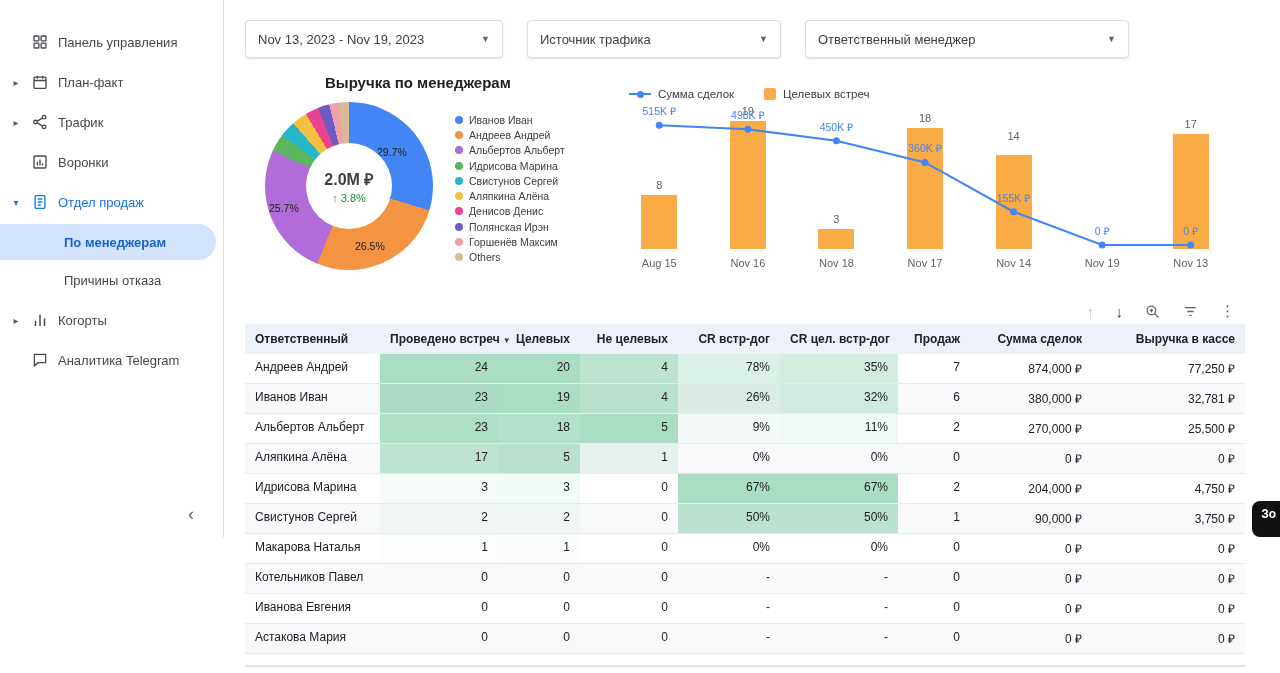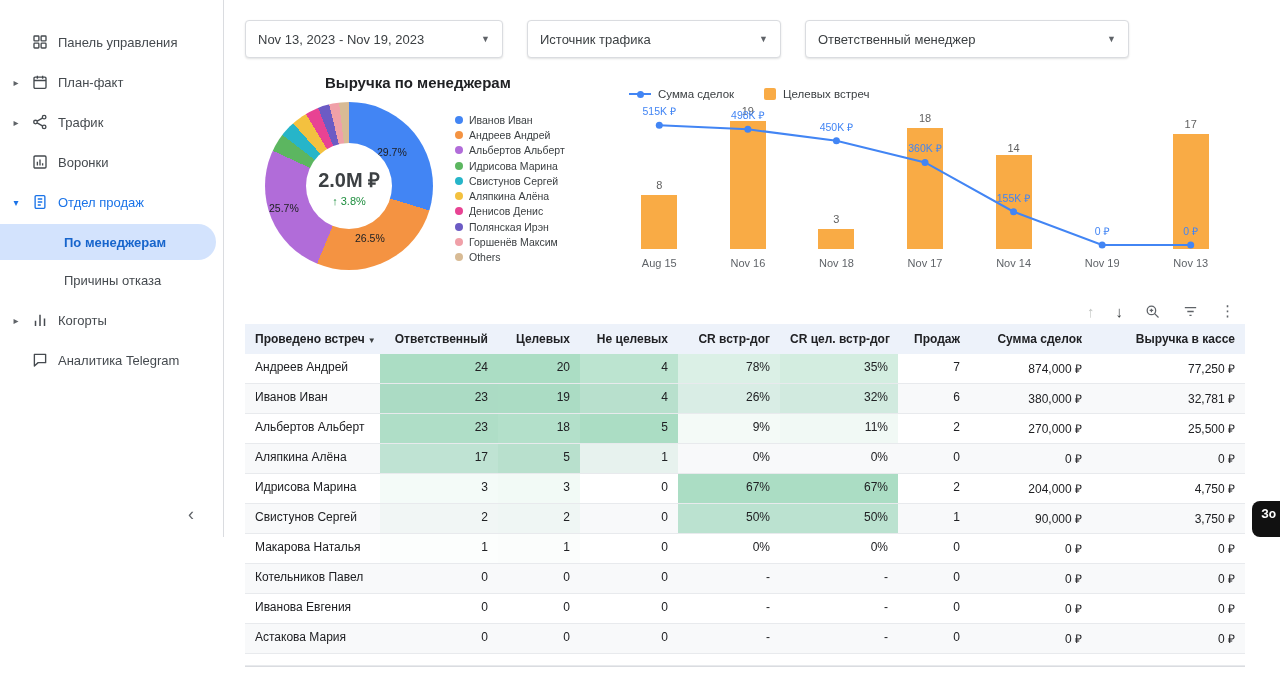--- a/index.html
+++ b/index.html
@@ -31,21 +31,21 @@
     justify-content:space-between; padding:0 12px; font-size:13px; color:#3c4043; cursor:pointer; }
   .chip-caret { color:#5f6368; font-size:9px; margin-left:10px; }
 
   
   .charts-row { display:flex; margin-top:16px; height:214px; }
   .donut-card { width:360px; position:relative; }
   .donut-title { font-size:15px; font-weight:bold; color:#202124; margin-left:80px; }
   .donut { position:absolute; left:20px; top:28px; width:168px; height:168px; border-radius:50%; }
   .donut-hole { position:absolute; left:41px; top:41px; width:86px; height:86px; background:#fff;
     border-radius:50%; display:flex; flex-direction:column; align-items:center; justify-content:center; }
-  .donut-center-value { font-size:20px; font-weight:bold; color:#3c4043; }
+  .donut-center-value { font-size:16px; font-weight:bold; color:#3c4043; }
   .donut-center-delta { font-size:11px; color:#1e8e3e; margin-top:2px; }
   .slice-label { position:absolute; font-size:10.5px; color:#202124; }
   .donut-legend { position:absolute; left:210px; top:38px; }
   .dl-item { display:flex; align-items:center; gap:6px; height:15.3px; font-size:10.5px; color:#3c4043; }
   .dl-dot { width:8px; height:8px; border-radius:50%; flex:none; }
 
   .combo-card { flex:1; position:relative; }
   .combo-legend { display:flex; gap:30px; align-items:center; margin:14px 0 0 24px;
     font-size:11.5px; color:#3c4043; }
   .cl-item { display:flex; align-items:center; gap:7px; }
@@ -199,21 +199,21 @@
       </div>
     </div>
 
     <div class="charts-row">
       <div class="donut-card">
         <div class="donut-title">Выручка по менеджерам</div>
         <div class="donut" style="background: conic-gradient(rgb(66, 133, 244) 0%, rgb(66, 133, 244) 29.7%, rgb(244, 147, 66) 29.7%, rgb(244, 147, 66) 56.2%, rgb(177, 108, 217) 56.2%, rgb(177, 108, 217) 81.9%, rgb(92, 182, 96) 81.9%, rgb(92, 182, 96) 85.4%, rgb(38, 181, 201) 85.4%, rgb(38, 181, 201) 88.4%, rgb(243, 193, 63) 88.4%, rgb(243, 193, 63) 91.4%, rgb(232, 67, 147) 91.4%, rgb(232, 67, 147) 94%, rgb(108, 91, 196) 94%, rgb(108, 91, 196) 96.2%, rgb(240, 160, 168) 96.2%, rgb(240, 160, 168) 98.1%, rgb(216, 187, 149) 98.1%, rgb(216, 187, 149) 100%);">
           <div>
               <div class="slice-label" style="left: 112px; top: 44px;">29.7%</div>
               <div class="slice-label" style="left: 4px; top: 100px;">25.7%</div>
-              <div class="slice-label" style="left: 90px; top: 130px;">26.5%</div>
+              <div class="slice-label" style="left: 90px; top: 138px;">26.5%</div>
             </div>
           <div class="donut-hole">
             <div class="donut-center-value">2.0M ₽</div>
             <div class="donut-center-delta">
               <span>↑</span>
               <span>3.8%</span>
             </div>
           </div>
         </div>
         <div class="donut-legend">
@@ -280,21 +280,21 @@
             <div class="bar" style="left: 114.857px; height: 128.25px; background: rgb(249, 171, 69);"></div>
             <div class="bar-label" style="left: 102.857px; bottom: 132.25px;">19</div>
             <div class="line-label" style="left: 100.857px; bottom: 126.712px;">498K ₽</div>
             <div class="bar" style="left: 203.429px; height: 20.25px; background: rgb(249, 171, 69);"></div>
             <div class="bar-label" style="left: 191.429px; bottom: 24.25px;">3</div>
             <div class="line-label" style="left: 189.429px; bottom: 115.173px;">450K ₽</div>
             <div class="bar" style="left: 292px; height: 121.5px; background: rgb(249, 171, 69);"></div>
             <div class="bar-label" style="left: 280px; bottom: 125.5px;">18</div>
             <div class="line-label" style="left: 278px; bottom: 93.5385px;">360K ₽</div>
             <div class="bar" style="left: 380.571px; height: 94.5px; background: rgb(249, 171, 69);"></div>
-            <div class="bar-label" style="left: 368.571px; bottom: 95px;">14</div>
+            <div class="bar-label" style="left: 368.571px; bottom: 107px;">14</div>
             <div class="line-label" style="left: 366.571px; bottom: 44.2596px;">155K ₽</div>
             <div class="line-label" style="left: 455.143px; bottom: 11px;">0 ₽</div>
             <div class="bar" style="left: 557.714px; height: 114.75px; background: rgb(249, 171, 69);"></div>
             <div class="bar-label" style="left: 545.714px; bottom: 118.75px;">17</div>
             <div class="line-label" style="left: 543.714px; bottom: 11px;">0 ₽</div>
             <svg width="620" height="135" class="combo-svg">
               <polyline points="44.285714285714285,11.201923076923066 132.85714285714286,15.288461538461533 221.42857142857142,26.826923076923066 310,48.46153846153847 398.57142857142856,97.74038461538461 487.1428571428571,131 575.7142857142857,131" fill="none" stroke="#4285f4" stroke-width="2"></polyline>
               <circle cx="44.285714285714285" cy="11.201923076923066" r="3.5" fill="#4285f4"></circle>
               <circle cx="132.85714285714286" cy="15.288461538461533" r="3.5" fill="#4285f4"></circle>
               <circle cx="221.42857142857142" cy="26.826923076923066" r="3.5" fill="#4285f4"></circle>
@@ -331,22 +331,22 @@
           <span class="tb-icon ">
             <svg viewBox="0 0 24 24" width="17" height="17">
               <g fill="none" stroke="currentColor" stroke-width="2">
                 <path d="M4 6.5h16M7.5 12h9M10.5 17.5h3"></path>
               </g>
             </svg>
           </span>
           <span class="tb-icon ">⋮</span>
         </div>
       <div class="grid-row thead">
+          <div class="th">Ответственный</div>
           <div class="th">Проведено встреч<span class="sort-caret">▼</span></div>
-          <div class="th">Ответственный</div>
           <div class="th">Целевых</div>
           <div class="th">Не целевых</div>
           <div class="th">CR встр-дог</div>
           <div class="th">CR цел. встр-дог</div>
           <div class="th">Продаж</div>
           <div class="th">Сумма сделок</div>
           <div class="th">Выручка в кассе</div>
         </div>
       <div>
           <div class="grid-row trow">

